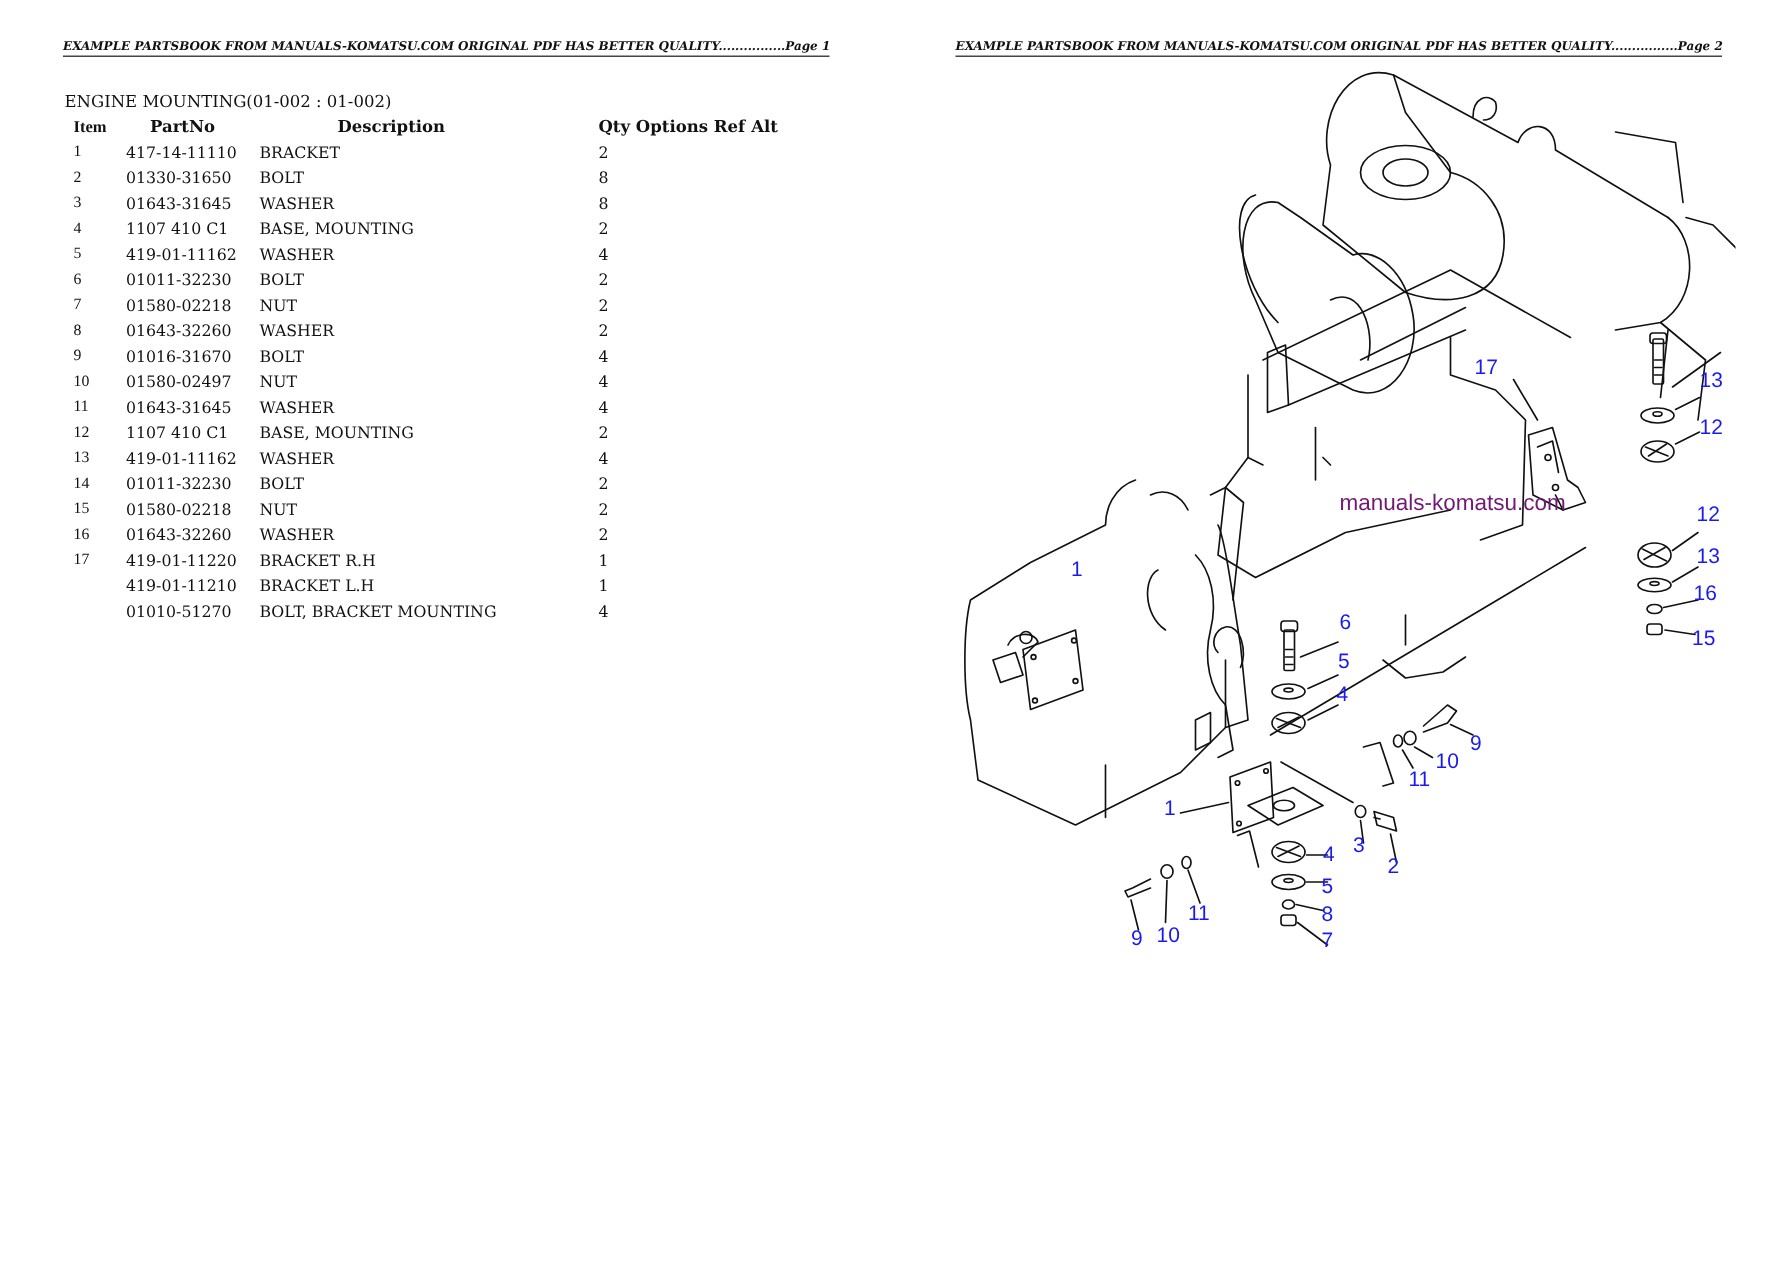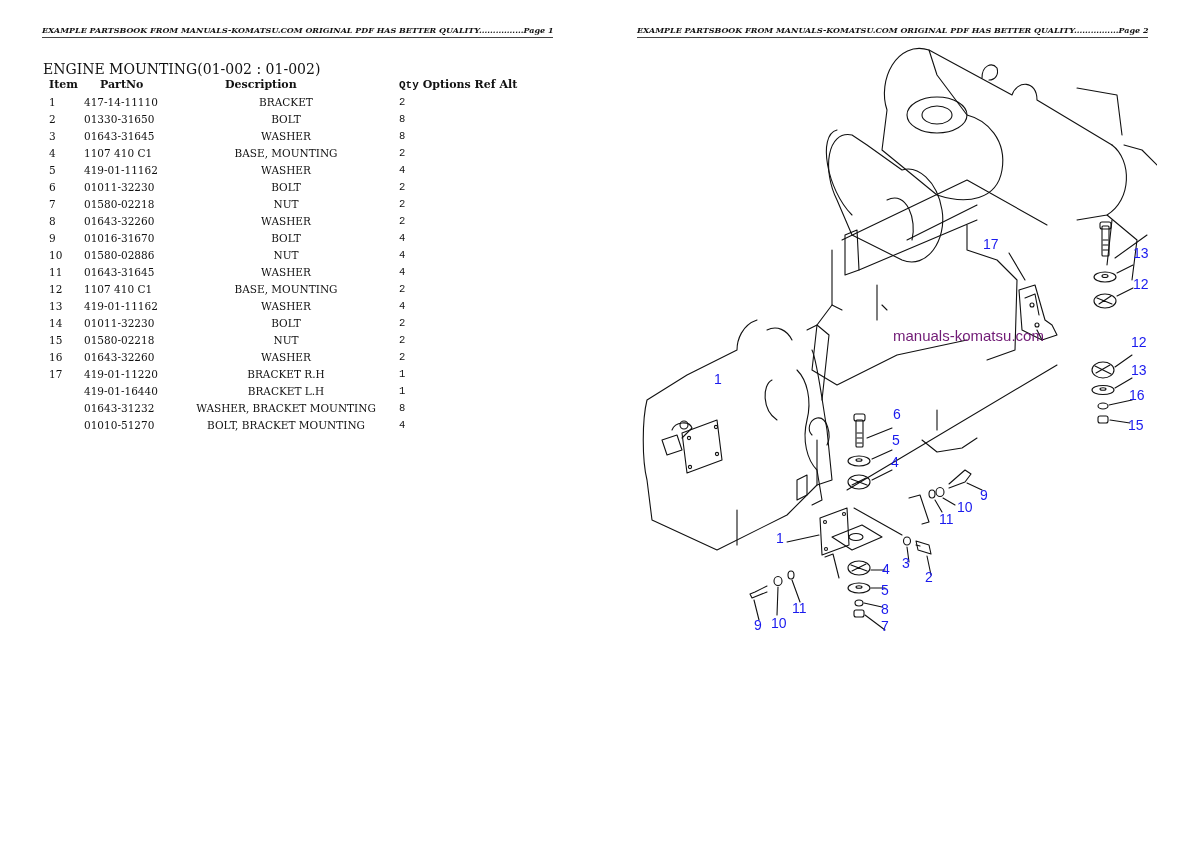--- a/index.html
+++ b/index.html
@@ -4,31 +4,31 @@
 <style>
   html, body { margin: 0; padding: 0; background: #ffffff; }
   body { width: 1190px; height: 842px; position: relative; overflow: hidden; font-family: "DejaVu Serif", "Liberation Serif", serif; color: #111; }
   .page { position: absolute; top: 0; height: 842px; }
   .page-left { left: 0; width: 595px; }
   .page-right { left: 595px; width: 595px; }
   .page-header { position: absolute; top: 25px; font-family: "DejaVu Serif", serif; font-style: italic; font-weight: bold; font-size: 8px; color: #111; white-space: nowrap; text-align: right; border-bottom: 1px solid #444; padding-bottom: 2px; }
   .page-left .page-header { left: 42px; width: 511px; }
   .page-right .page-header { left: 42px; width: 511px; }
   .model-link { position: absolute; left: 43px; top: 45px; font-size: 11px; color: #1a1aff; text-decoration: underline; white-space: nowrap; cursor: pointer; }
-  .section-title { position: absolute; left: 43px; top: 61px; font-size: 14px; color: #111; white-space: nowrap; }
+  .section-title { position: absolute; left: 43px; top: 61px; font-size: 11px; color: #111; white-space: nowrap; }
   table.parts { position: absolute; left: 43px; top: 76px; border-collapse: collapse; font-size: 10.5px; }
   table.parts th { font-weight: bold; text-align: left; height: 17px; padding: 0; white-space: nowrap; font-size: 11px; }
   table.parts td { height: 17px; padding: 0; white-space: nowrap; vertical-align: middle; }
-  .c-item { width: 35px; padding-left: 6px !important; }
+  .c-item { width: 35px; padding-left: 6px !important; font-family: Liberation Serif, serif; }
   th.c-item { padding-left: 6px !important; }
   .c-part { width: 73px; margin-left: 20px; }
   th.c-part { padding-left: 16px !important; }
-  .c-desc { width: 174px; text-align: center; }
+  .c-desc { width: 174px; }
   th.c-desc { padding-left: 52px !important; }
-  .c-qty { width: 16px; text-align: left; font-family: Liberation Mono, monospace; }
+  .c-qty { width: 16px; text-align: left; }
   .c-opt { width: 50px; }
   .c-ref { width: 25px; }
   .c-alt { width: 25px; }
   .diagram { position: absolute; left: 637px; top: 40px; width: 520px; height: 610px; }
   .callout { position: absolute; font-family: "Liberation Sans", "DejaVu Sans", sans-serif; font-size: 14px; color: #1a1aee; }
   .watermark { position: absolute; font-family: "Liberation Sans", "DejaVu Sans", sans-serif; font-size: 15px; color: #701a75; white-space: nowrap; }
 </style>
 </head>
 <body>
 
@@ -125,21 +125,21 @@
           <td class="c-item">9</td>
           <td class="c-part">01016-31670</td>
           <td class="c-desc">BOLT</td>
           <td class="c-qty">4</td>
           <td class="c-opt"></td>
           <td class="c-ref"></td>
           <td class="c-alt"></td>
         </tr>
         <tr>
           <td class="c-item">10</td>
-          <td class="c-part">01580-02886</td>
+          <td class="c-part">01580-02497</td>
           <td class="c-desc">NUT</td>
           <td class="c-qty">4</td>
           <td class="c-opt"></td>
           <td class="c-ref"></td>
           <td class="c-alt"></td>
         </tr>
         <tr>
           <td class="c-item">11</td>
           <td class="c-part">01643-31645</td>
           <td class="c-desc">WASHER</td>
@@ -197,32 +197,23 @@
           <td class="c-item">17</td>
           <td class="c-part">419-01-11220</td>
           <td class="c-desc">BRACKET R.H</td>
           <td class="c-qty">1</td>
           <td class="c-opt"></td>
           <td class="c-ref"></td>
           <td class="c-alt"></td>
         </tr>
         <tr>
           <td class="c-item"></td>
-          <td class="c-part">419-01-16440</td>
+          <td class="c-part">419-01-11210</td>
           <td class="c-desc">BRACKET L.H</td>
           <td class="c-qty">1</td>
-          <td class="c-opt"></td>
-          <td class="c-ref"></td>
-          <td class="c-alt"></td>
-        </tr>
-        <tr>
-          <td class="c-item"></td>
-          <td class="c-part">01643-31232</td>
-          <td class="c-desc">WASHER, BRACKET MOUNTING</td>
-          <td class="c-qty">8</td>
           <td class="c-opt"></td>
           <td class="c-ref"></td>
           <td class="c-alt"></td>
         </tr>
         <tr>
           <td class="c-item"></td>
           <td class="c-part">01010-51270</td>
           <td class="c-desc">BOLT, BRACKET MOUNTING</td>
           <td class="c-qty">4</td>
           <td class="c-opt"></td>

